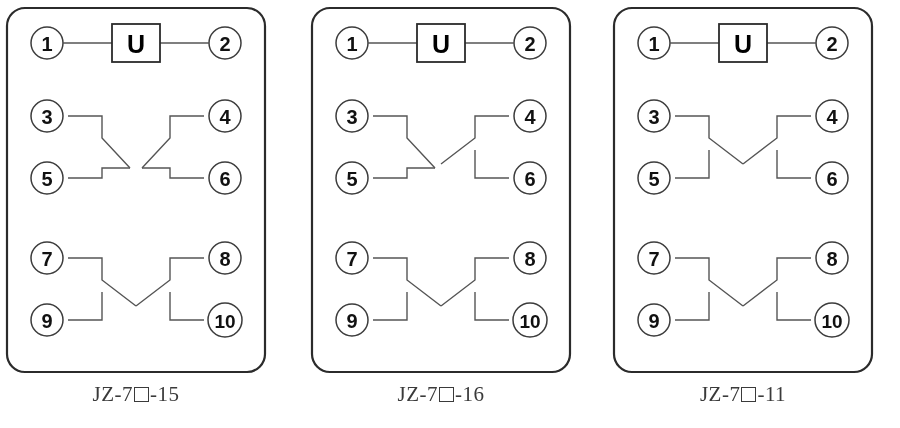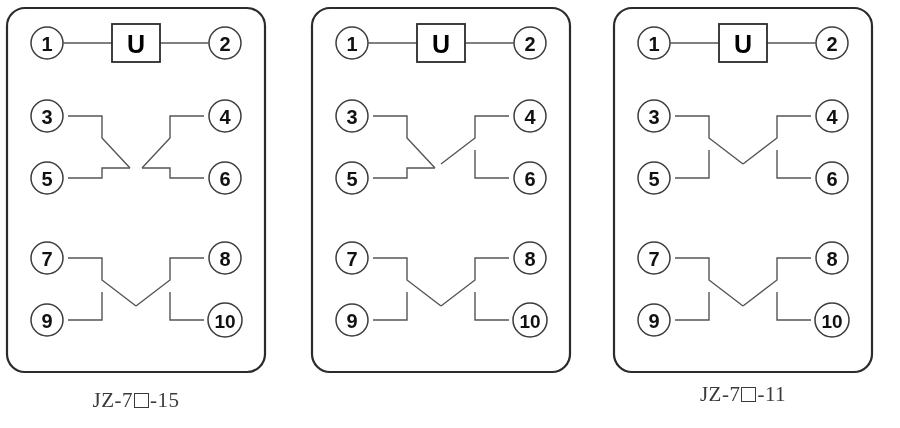--- a/index.html
+++ b/index.html
@@ -33,21 +33,21 @@
     position: absolute;
     top: 382px;
     width: 262px;
     text-align: center;
     font-family: "Liberation Serif", serif;
     font-size: 21px;
     color: #3a3a3a;
     letter-spacing: 0.5px;
     white-space: nowrap;
   }
-  .caption-1 { left: 5px; margin-top: 6px; }
+  .caption-1 { left: 5px; }
   .caption-2 { left: 310px; }
   .caption-3 { left: 612px; }
 
   .caption .box-glyph {
     display: inline-block;
     width: 13px;
     height: 13px;
     border: 1.4px solid #3a3a3a;
     vertical-align: -1px;
     margin: 0 1px;
@@ -196,20 +196,23 @@
         <g>
           <circle cx="220" cy="252" r="16" class="term-circle"></circle>
           <text x="220" y="253" class="term-label">8</text>
           <circle cx="220" cy="314" r="17" class="term-circle"></circle>
           <text x="220" y="315" class="term-label wide">10</text>
           <polyline points="199,252 165,252 165,274 131,300" class="wire"></polyline>
           <polyline points="199,314 165,314 165,286" class="wire"></polyline>
         </g>
       </svg>
   </div>
+  <div class="caption caption-2">
+    <span>JZ‑7</span><span class="box-glyph"></span><span>‑16</span>
+  </div>
 
   <div class="panel panel-3">
     <svg class="diagram" viewBox="0 0 262 368">
         <rect x="2" y="2" width="258" height="364" rx="18" ry="18" class="outline"></rect>
         <g>
           <circle cx="42" cy="37" r="16" class="term-circle"></circle>
           <text x="42" y="38" class="term-label">1</text>
           <circle cx="220" cy="37" r="16" class="term-circle"></circle>
           <text x="220" y="38" class="term-label">2</text>
           <polyline points="58,37 107,37" class="wire"></polyline>

